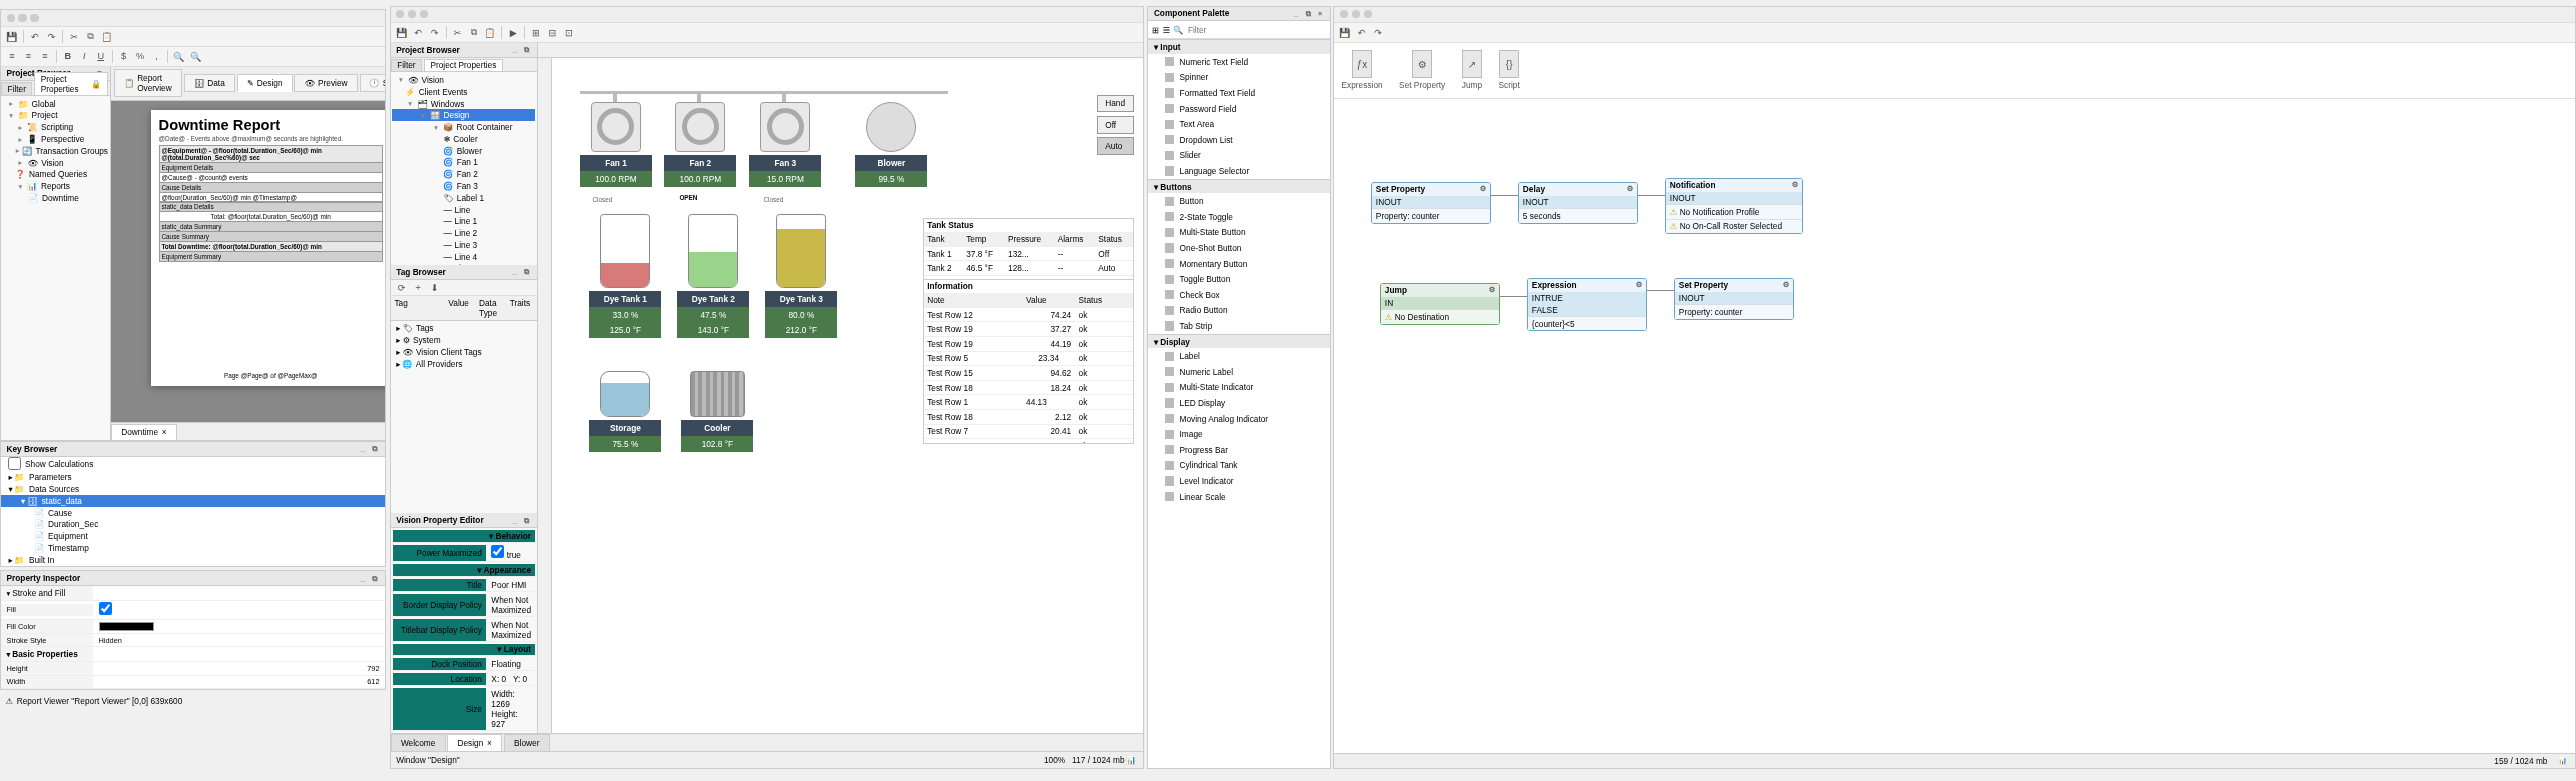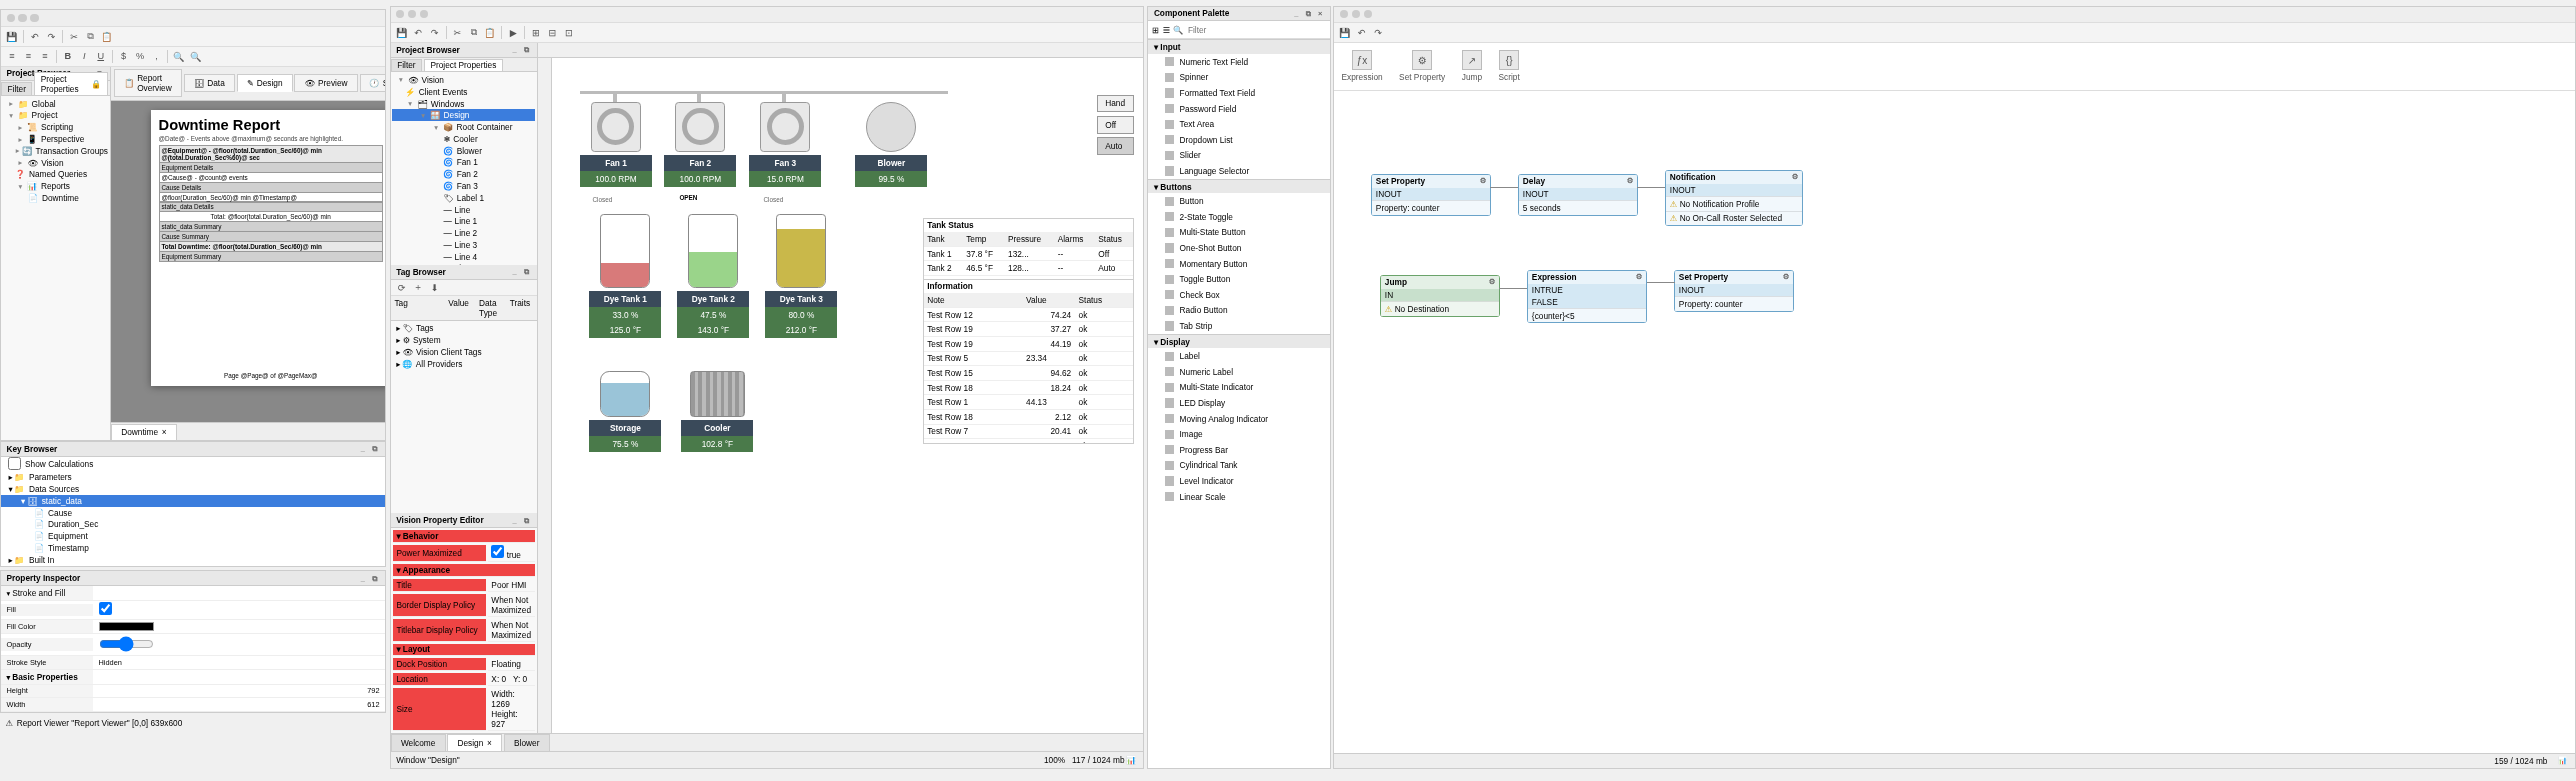--- a/index.html
+++ b/index.html
@@ -92,25 +92,25 @@
 .node { position:absolute; width:120px; background:#d4e8f4; border:0.9px solid #6aa3c9; border-radius:2.8px; font-size:7.4px; }
 .node.alt { background:#c8e0cc; border-color:#6aa36a; }
 .node-hdr { background:rgba(255,255,255,.5); padding:1.8px 3.7px; font-weight:bold; display:flex; justify-content:space-between; }
 .node-hdr .gear { font-size:7.4px; color:#666; }
 .node-port { display:flex; padding:0.9px 3.7px; }
 .node-body { padding:1.8px 3.7px; background:rgba(255,255,255,.7); border-top:0.9px solid rgba(0,0,0,.1); }
 .node-warn { color:#c90; }
 .conn { position:absolute; border-top:0.9px solid #888; }
 .script-icons { display:flex; gap:16.5px; padding:7.4px; border-bottom:0.9px solid #ddd; }
 .script-icons .si { display:flex; flex-direction:column; align-items:center; gap:1.8px; cursor:pointer; font-size:6.4px; color:#555; }
-.si-box { width:20px; height:20px; background:#e8e8e8; border:0.9px solid #bbb; display:flex; align-items:center; justify-content:center; font-size:10px; }
+.si-box { width:20px; height:28px; background:#e8e8e8; border:0.9px solid #bbb; display:flex; align-items:center; justify-content:center; font-size:10px; }
 .statusbar-r { height:14.7px; background:#eee; border-top:0.9px solid #ccc; font-size:7.4px; display:flex; justify-content:flex-end; align-items:center; padding:0 7.4px; gap:11px; }
 .prop-table { font-size:7.4px; }
 .prop-table td { padding:0.9px 3.7px; border-bottom:0.9px solid #eee; }
-.prop-table td:first-child { background:#ef4444; width:101px; }
+.prop-table td:first-child { background:#0f766e; width:101px;text-align:right; }
 </style>
 </head>
 <body>
 
 <div style="position:relative">
 <div class="win win-left">
   <div class="titlebar">
     <span class="dot"></span>
     <span class="dot"></span>
     <span class="dot"></span>
@@ -290,24 +290,20 @@
         </div>
     <div class="pi-row">
           <div class="lbl">Fill</div>
           <div class="val"><input type="checkbox" checked="" style=""></div>
         </div>
     <div class="pi-row">
           <div class="lbl">Fill Color</div>
           <div class="val">
             <div class="swatch"></div>
           </div>
-        </div>
-    <div class="pi-row">
-          <div class="lbl">Opacity</div>
-          <div class="val"><input type="range" style="width: 55px;" value="50"></div>
         </div>
     <div class="pi-row">
           <div class="lbl">Stroke Style</div>
           <div class="val">Hidden</div>
         </div>
     <div class="pi-row">
           <div class="lbl" style="font-weight:bold">▾ <span>Basic Properties</span></div>
           <div class="val"></div>
         </div>
     <div class="pi-row">
@@ -596,21 +592,21 @@
                   <td style="text-align:right">37.27</td>
                   <td style="text-align:left">ok</td>
                 </tr>
                 <tr>
                   <td style="text-align:left">Test Row 19</td>
                   <td style="text-align:right">44.19</td>
                   <td style="text-align:left">ok</td>
                 </tr>
                 <tr>
                   <td style="text-align:left">Test Row 5</td>
-                  <td style="text-align:left">23.34</td>
+                  <td style="text-align:center">23.34</td>
                   <td style="text-align:left">ok</td>
                 </tr>
                 <tr>
                   <td style="text-align:left">Test Row 15</td>
                   <td style="text-align:right">94.62</td>
                   <td style="text-align:left">ok</td>
                 </tr>
                 <tr>
                   <td style="text-align:left">Test Row 18</td>
                   <td style="text-align:right">18.24</td>

